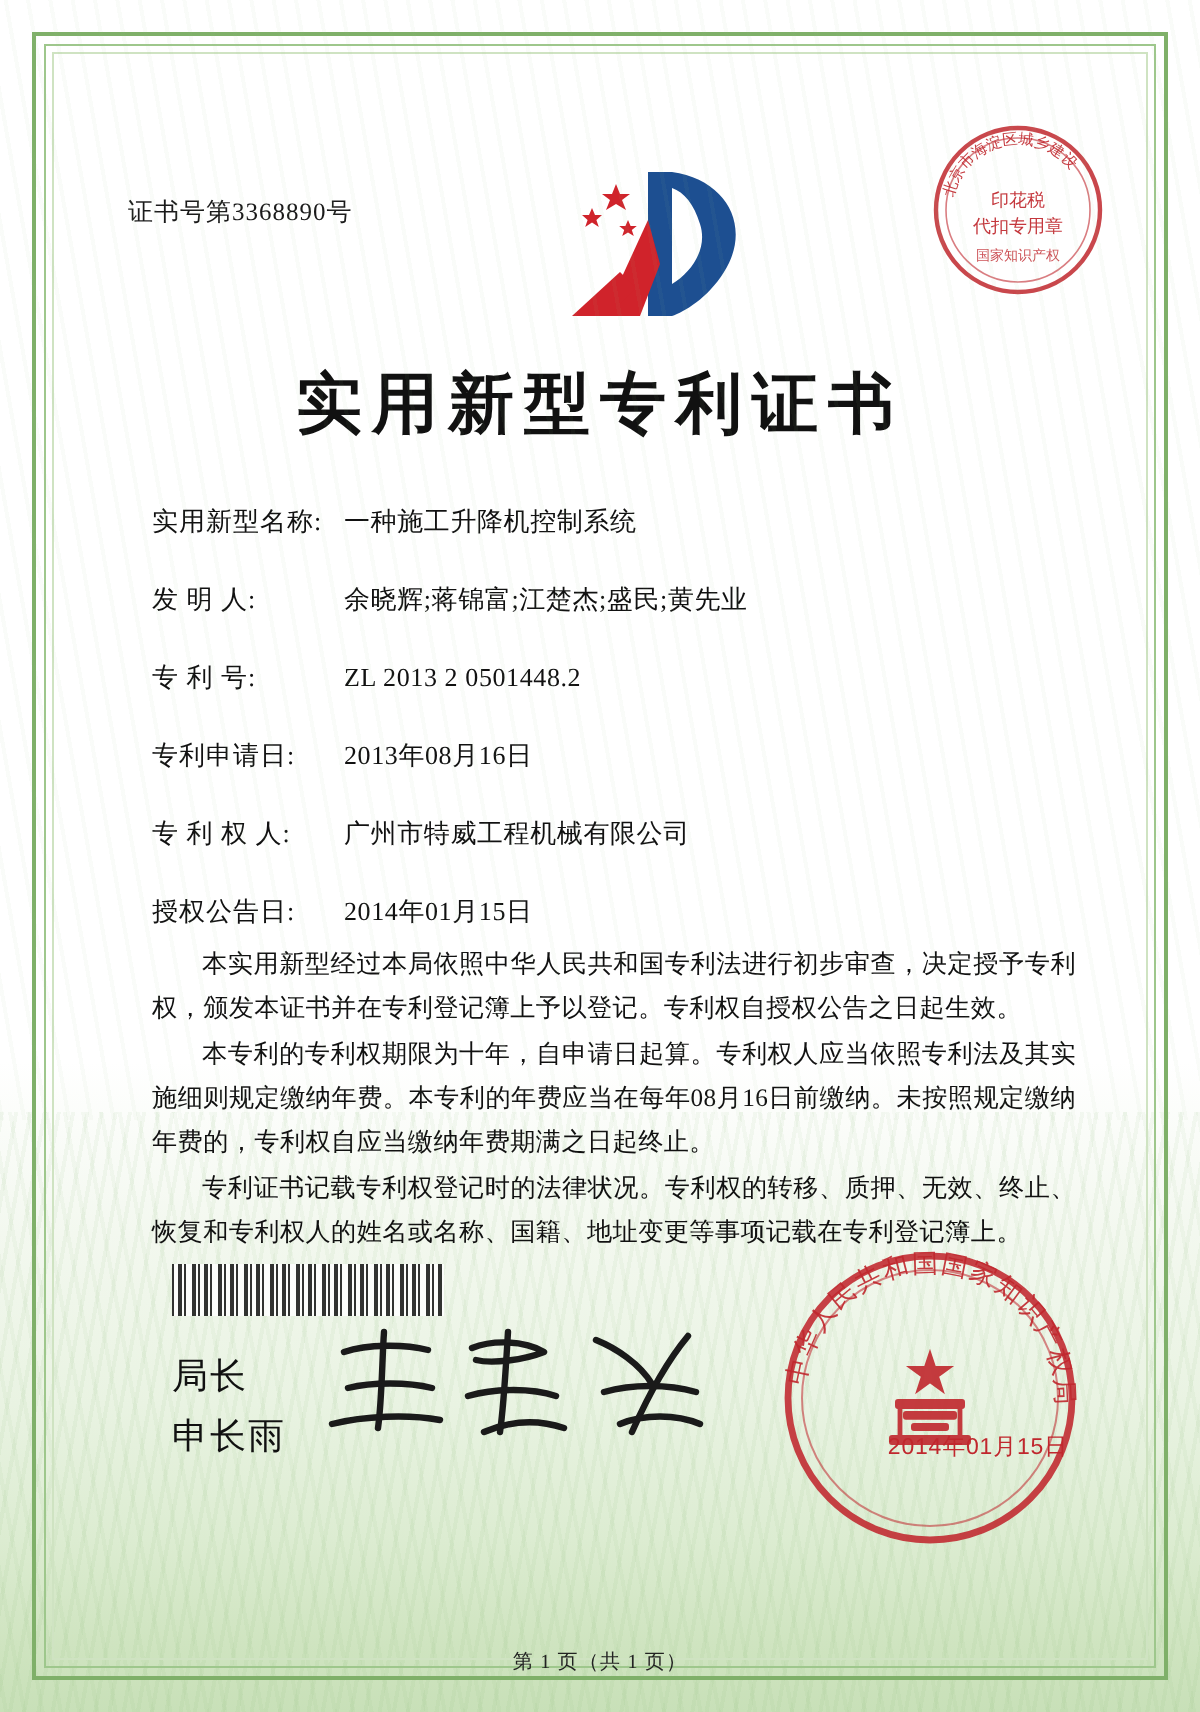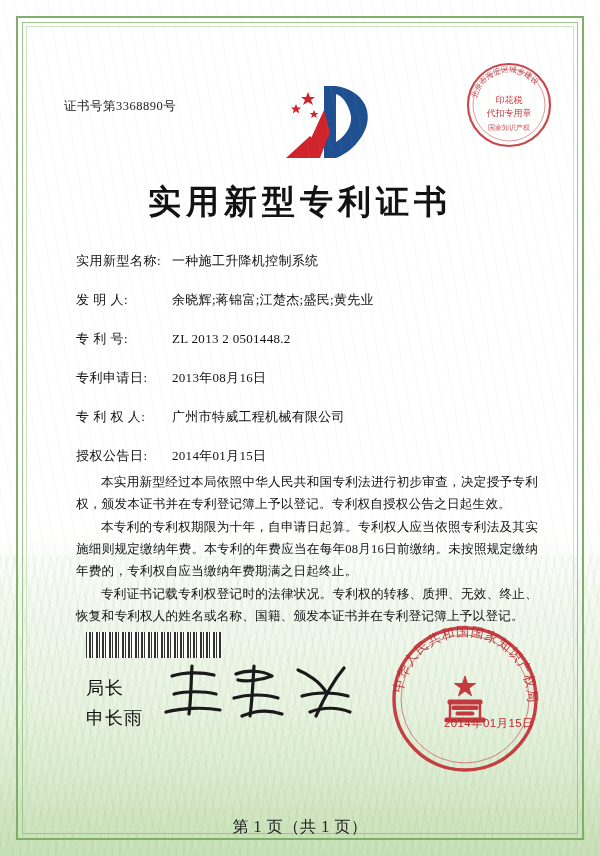--- a/index.html
+++ b/index.html
@@ -201,21 +201,21 @@
     letter-spacing: 0.4px;
     font-family: "Liberation Sans", sans-serif;
   }
 
   
   .footer {
     position: absolute;
     left: 0; right: 0;
     bottom: 18px;
     text-align: center;
-    font-size: 16px;
+    font-size: 10px;
     color: #222;
     letter-spacing: 0.6px;
   }
 </style>
 </head>
 <body>
 
 <div class="page">
 
   <div class="border-outer"></div>
@@ -279,21 +279,21 @@
       </div>
       <div class="field">
         <span class="label">授权公告日:</span>
         <span class="value">2014年01月15日</span>
       </div>
     </div>
 
     <div class="paragraphs">
       <p>本实用新型经过本局依照中华人民共和国专利法进行初步审查，决定授予专利权，颁发本证书并在专利登记簿上予以登记。专利权自授权公告之日起生效。</p>
       <p>本专利的专利权期限为十年，自申请日起算。专利权人应当依照专利法及其实施细则规定缴纳年费。本专利的年费应当在每年08月16日前缴纳。未按照规定缴纳年费的，专利权自应当缴纳年费期满之日起终止。</p>
-      <p>专利证书记载专利权登记时的法律状况。专利权的转移、质押、无效、终止、恢复和专利权人的姓名或名称、国籍、颁发本证书并在专利登记簿上予以登记。</p>
+      <p>专利证书记载专利权登记时的法律状况。专利权的转移、质押、无效、终止、恢复和专利权人的姓名或名称、国籍、地址变更等事项记载在专利登记簿上。</p>
     </div>
 
     <div class="barcode"></div>
 
     <div class="director">
       <div>局长</div>
       <div>申长雨</div>
     </div>
 
     <div class="signature">

